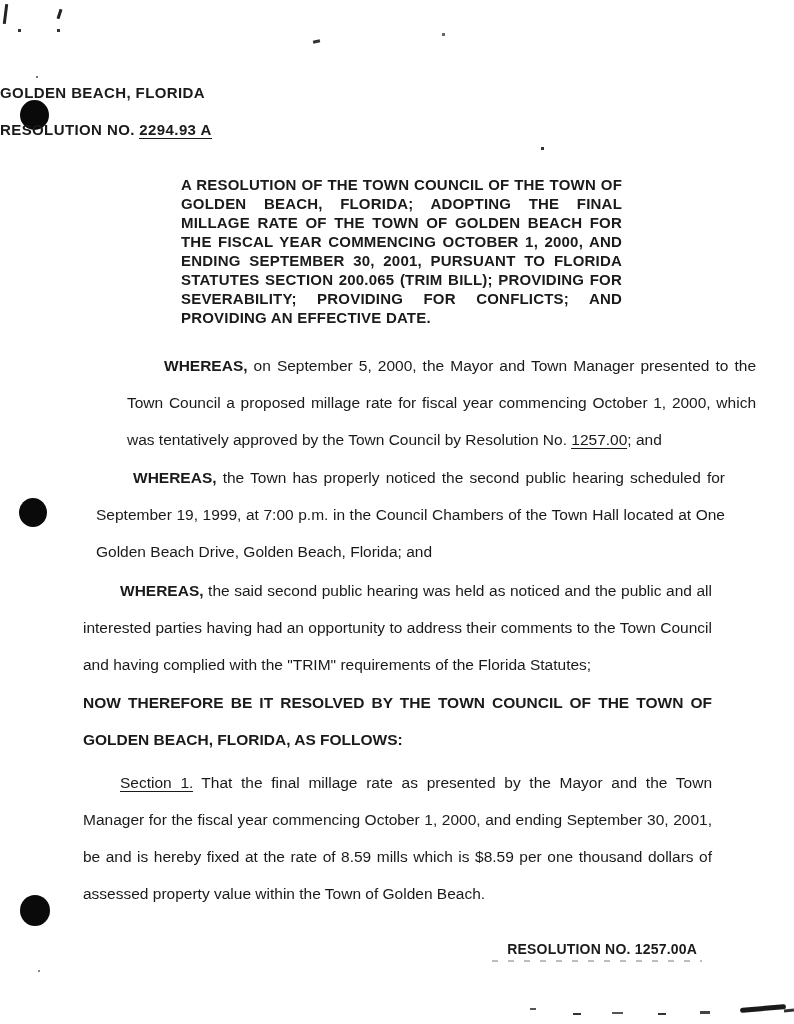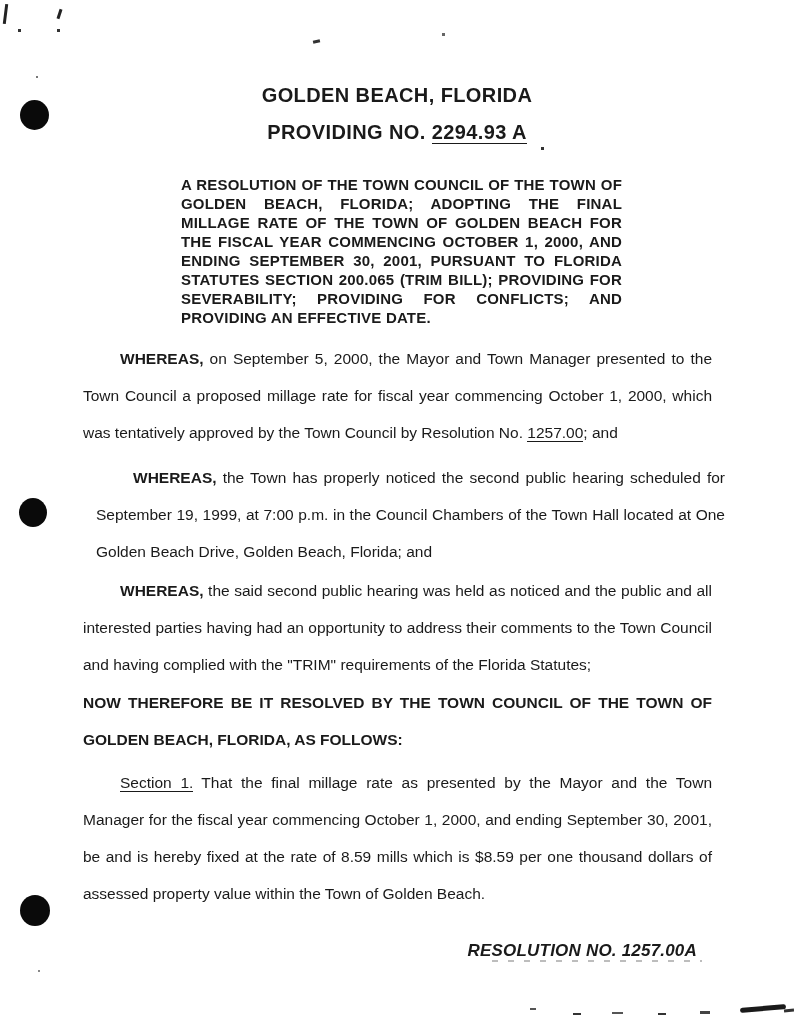--- a/index.html
+++ b/index.html
@@ -13,23 +13,23 @@
     height: 1024px;
     background: #ffffff;
     font-family: "Liberation Sans", sans-serif;
     color: #1a1a1a;
     overflow: hidden;
   }
   .centered {
     position: absolute;
     left: 0;
     right: 0;
-    text-align: center;
+    text-align: left;
     font-weight: bold;
-    font-size: 20px;
+    font-size: 15px;
     letter-spacing: 0.4px;
   }
   .doc-title { top: 84px; }
   .doc-resno { top: 121px; }
   .u { text-decoration: none; border-bottom: 1.5px solid #1a1a1a; }
   .caption {
     position: absolute;
     top: 175px;
     left: 181px;
     width: 441px;
@@ -43,36 +43,35 @@
     position: absolute;
     left: 83px;
     width: 629px;
     font-size: 15.5px;
     line-height: 37px;
     text-align: justify;
     margin: 0;
   }
   .indent { text-indent: 37px; }
   .lead { font-weight: bold; }
-  .p-w1 { top: 340px; }
+  .p-w1 { top: 347px; margin-left: 44px; }
   .p-w2 { top: 459px; margin-left: 13px; }
   .p-w3 { top: 572px; }
   .p-now { top: 684px; font-weight: bold; }
   .p-s1 { top: 764px; }
   .s1-lead { font-weight: normal; border-bottom: 1.5px solid #1a1a1a; margin-right: 8px; }
   .footer-line {
     position: absolute;
     top: 941px;
     left: 0;
     right: 97px;
     text-align: right;
     font-weight: bold;
-    font-size: 17px;
+    font-size: 14px;
     letter-spacing: 0.2px;
-    font-style: italic;
   }
   .hole {
     position: absolute;
     background: #0a0a0a;
     border-radius: 50%;
   }
   .hole-1 { left: 20px; top: 100px; width: 29px; height: 30px; }
   .hole-2 { left: 19px; top: 498px; width: 28px; height: 29px; }
   .hole-3 { left: 20px; top: 895px; width: 30px; height: 31px; }
   .artifact { position: absolute; background: #333; }
@@ -88,21 +87,21 @@
 </head>
 <body>
 
 <div class="page">
 
   <div class="hole hole-1"></div>
   <div class="hole hole-2"></div>
   <div class="hole hole-3"></div>
 
   <div class="centered doc-title">GOLDEN BEACH, FLORIDA</div>
-  <div class="centered doc-resno"><span>PROVIDING NO. </span><span class="u">2294.93 A</span></div>
+  <div class="centered doc-resno"><span>RESOLUTION NO. </span><span class="u">2294.93 A</span></div>
 
   <div class="caption">A RESOLUTION OF THE TOWN COUNCIL OF THE TOWN OF GOLDEN BEACH, FLORIDA; ADOPTING THE FINAL MILLAGE RATE OF THE TOWN OF GOLDEN BEACH FOR THE FISCAL YEAR COMMENCING OCTOBER 1, 2000, AND ENDING SEPTEMBER 30, 2001, PURSUANT TO FLORIDA STATUTES SECTION 200.065 (TRIM BILL); PROVIDING FOR SEVERABILITY; PROVIDING FOR CONFLICTS; AND PROVIDING AN EFFECTIVE DATE.</div>
 
   <p class="para indent p-w1"><span class="lead">WHEREAS,</span><span> on September 5, 2000, the Mayor and Town Manager presented to the Town Council a proposed millage rate for fiscal year commencing October 1, 2000, which was tentatively approved by the Town Council by Resolution No. </span><span class="u">1257.00</span><span>; and</span></p>
 
   <p class="para indent p-w2"><span class="lead">WHEREAS,</span><span> the Town has properly noticed the second public hearing scheduled for September 19, 1999, at 7:00 p.m. in the Council Chambers of the Town Hall located at One Golden Beach Drive, Golden Beach, Florida; and</span></p>
 
   <p class="para p-now">NOW THEREFORE BE IT RESOLVED BY THE TOWN COUNCIL OF THE TOWN OF GOLDEN BEACH, FLORIDA, AS FOLLOWS:</p>
 
   <p class="para indent p-w3"><span class="lead">WHEREAS,</span><span> the said second public hearing was held as noticed and the public and all interested parties having had an opportunity to address their comments to the Town Council and having complied with the "TRIM" requirements of the Florida Statutes;</span></p>

